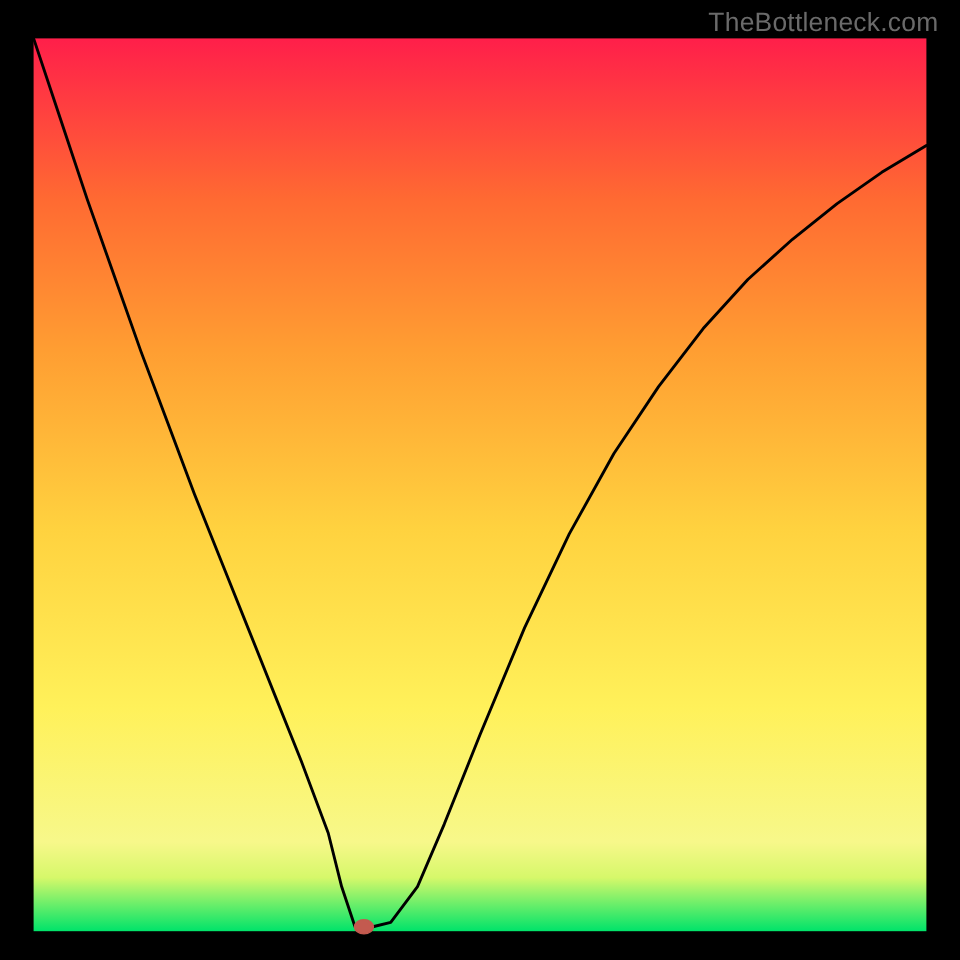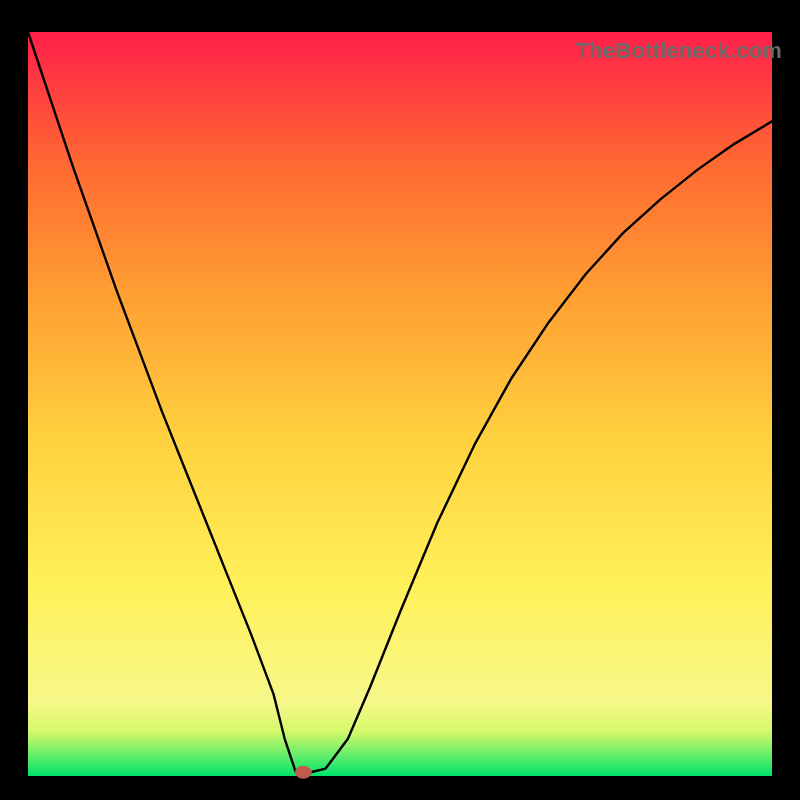--- a/index.html
+++ b/index.html
@@ -16,24 +16,23 @@
     width: 800px;
     height: 800px;
     background: #000;
   }
   .watermark {
     position: absolute;
     top: 6px;
     right: 18px;
     color: #6a6a6a;
     font-size: 22px;
-    font-weight: 700;
+    font-weight: 400;
     letter-spacing: 0.2px;
     z-index: 10;
-    margin-top: 32px;
   }
   svg {
     display: block;
   }
   .curve {
     fill: none;
     stroke: #000;
     stroke-width: 2.4;
     stroke-linecap: round;
     stroke-linejoin: round;

